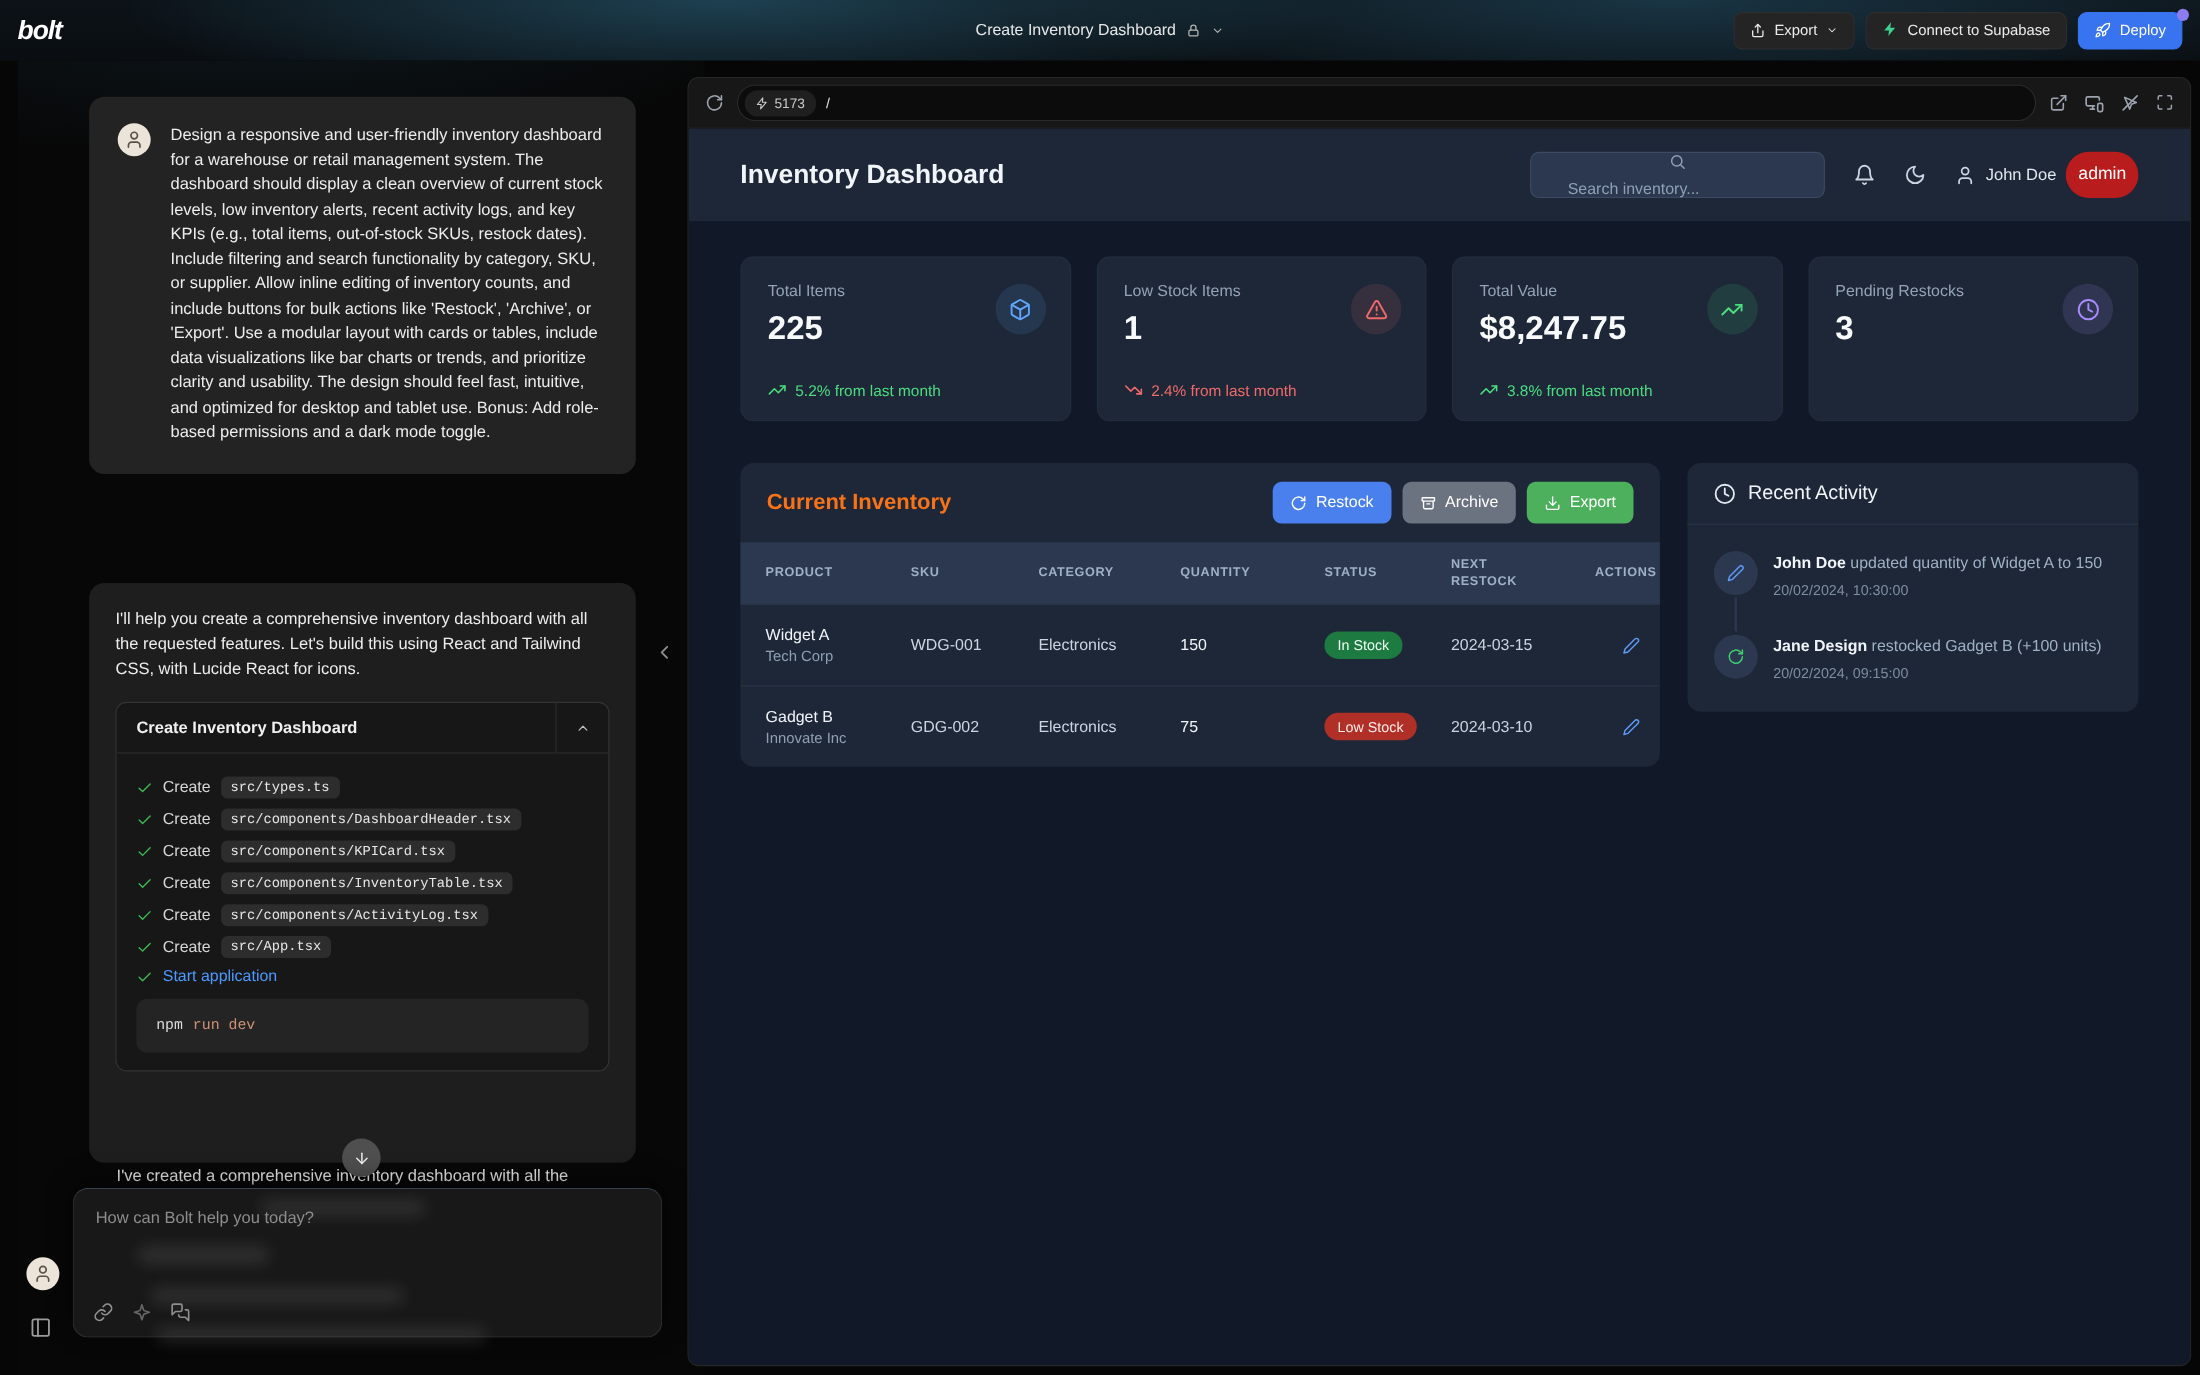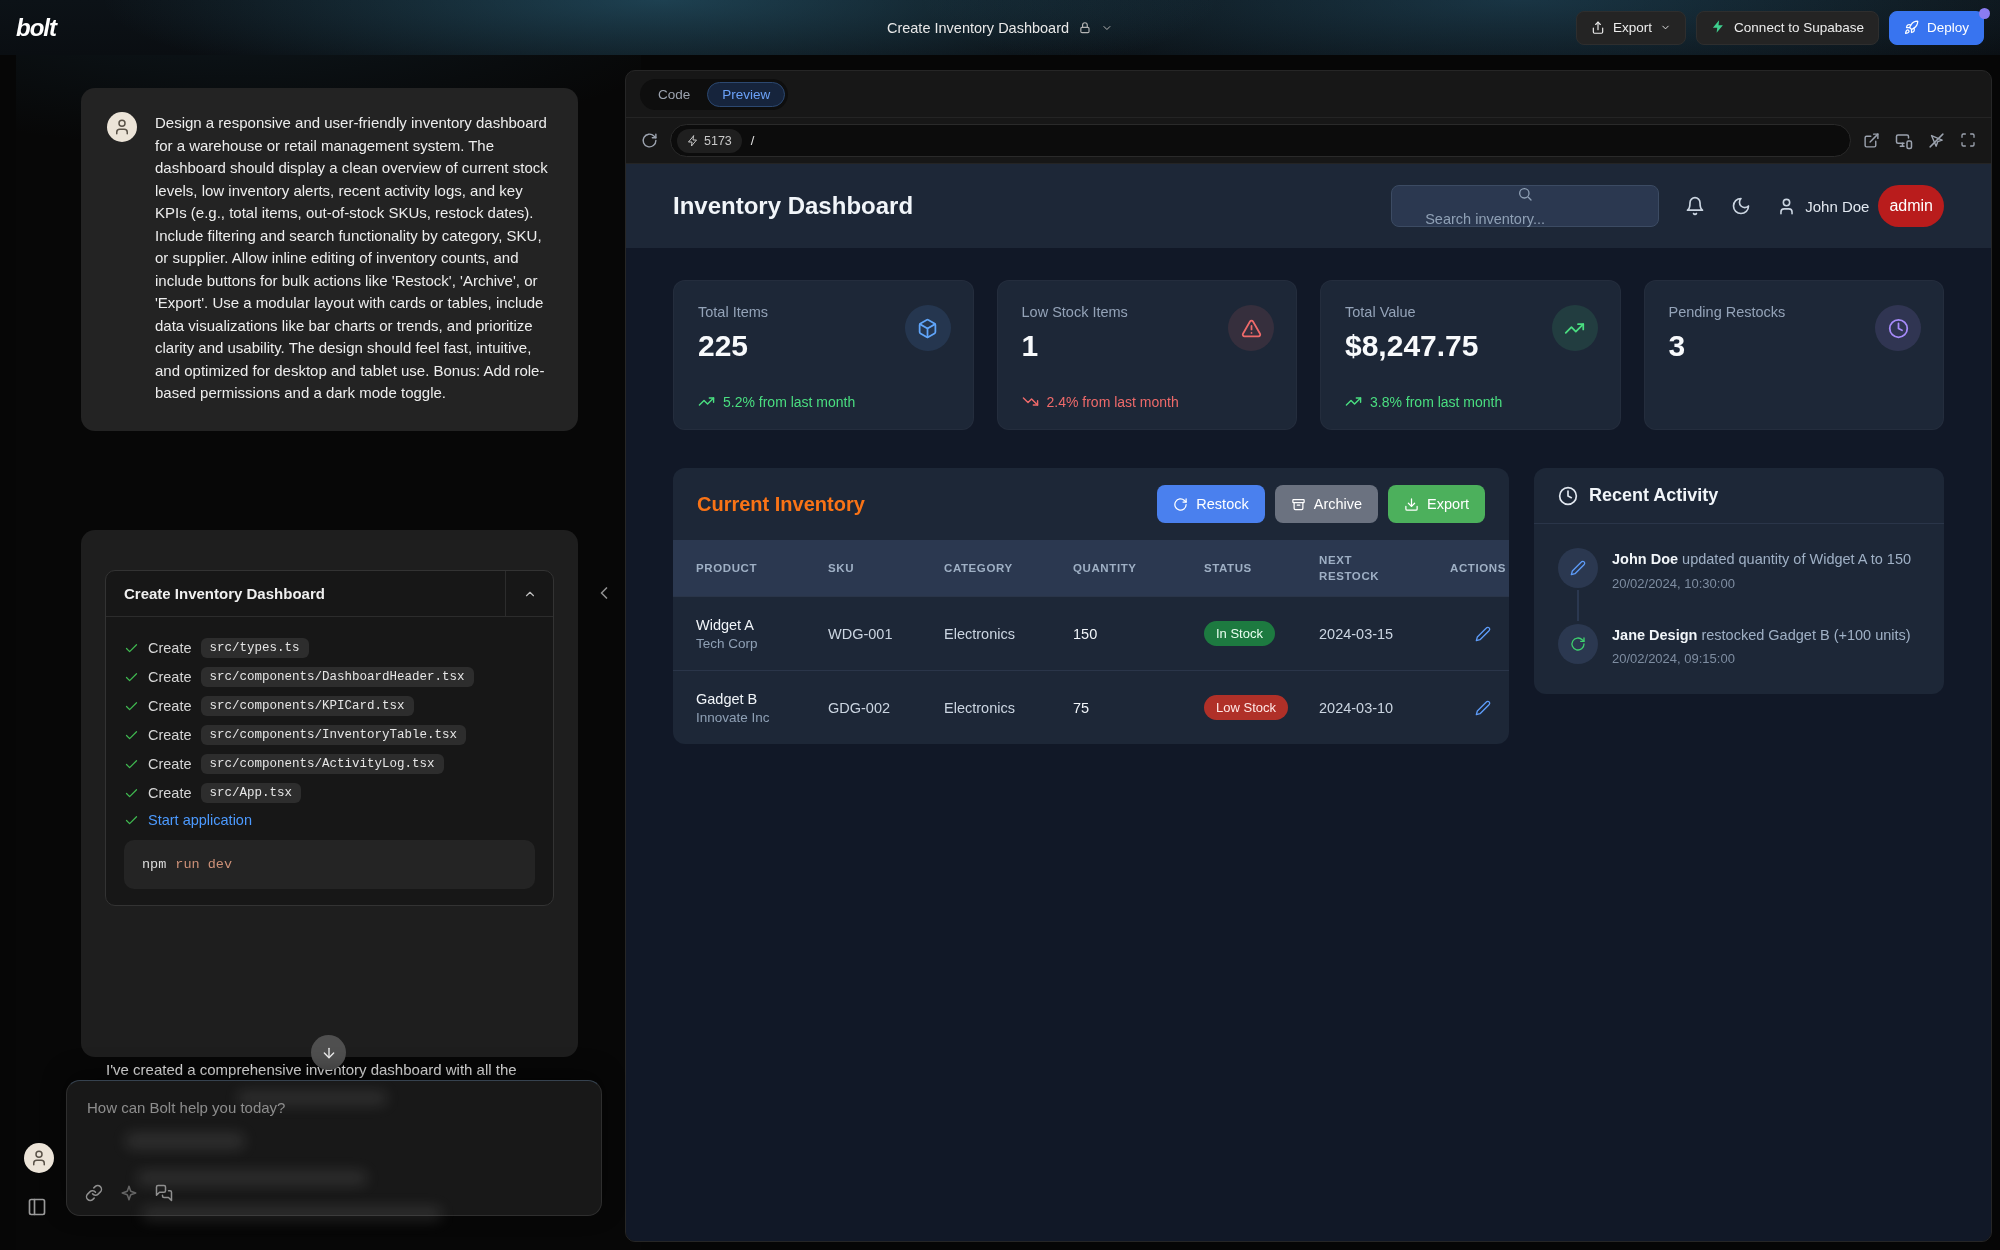--- a/index.html
+++ b/index.html
@@ -145,21 +145,21 @@
   .p-name { color:#f1f5f9; font-weight:500; } .p-sub { color:#8fa0b5; font-size:13.5px; margin-top:3px; }
   .qty { color:#f1f5f9; }
   .badge { display:inline-block; padding:5px 12px; border-radius:999px; font-size:13px; }
   .badge.green { background:#1d7a40; color:#eafff1; }
   .badge.red { background:#b03028; color:#ffe9e7; }
   .edit-ic { color:#5d9bf7; justify-self:end; margin-right:18px; cursor:pointer; }
 
   .activity-card { flex:1; background:#1d2737; border-radius:12px; }
   .act-header { padding:17px 24px; display:flex; align-items:center; gap:11px;
     border-bottom:1px solid #2a3549; color:#e2e8f0; }
-  .act-title { font-size:18px; font-weight:700; color:#f1f5f9; }
+  .act-title { font-size:18px; font-weight:400; color:#f1f5f9; }
   .act-items { padding:24px 24px 28px; }
   .act-item { display:flex; gap:14px; position:relative; }
   .act-item + .act-item { margin-top:33px; }
   .act-circle { width:40px; height:40px; border-radius:50%; background:#2b3850; flex:0 0 auto;
     display:flex; align-items:center; justify-content:center; }
   .c-pencil { color:#5d9bf7; } .c-refresh { color:#3ecf6e; }
   .connector { position:absolute; left:19px; top:42px; width:2px; height:31px; background:#2b3850; }
   .act-line { font-size:14.5px; color:#9fb0c5; line-height:1.35; padding-top:2px; }
   .act-line .who { color:#f1f5f9; font-weight:700; }
   .act-time { color:#7e8da1; font-size:13px; margin-top:6px; }
@@ -228,20 +228,21 @@
       <span class="avatar">
         <svg class="ic" width="18" height="18" viewBox="0 0 24 24" style="stroke:#5a5248">
             <path d="M19 21v-2a4 4 0 0 0-4-4H9a4 4 0 0 0-4 4v2"></path>
             <circle cx="12" cy="7" r="4"></circle>
           </svg>
       </span>
       <p class="msg">Design a responsive and user-friendly inventory dashboard for a warehouse or retail management system. The dashboard should display a clean overview of current stock levels, low inventory alerts, recent activity logs, and key KPIs (e.g., total items, out-of-stock SKUs, restock dates). Include filtering and search functionality by category, SKU, or supplier. Allow inline editing of inventory counts, and include buttons for bulk actions like 'Restock', 'Archive', or 'Export'. Use a modular layout with cards or tables, include data visualizations like bar charts or trends, and prioritize clarity and usability. The design should feel fast, intuitive, and optimized for desktop and tablet use. Bonus: Add role-based permissions and a dark mode toggle.</p>
     </div>
 
     <div class="assistant-card">
+      <p class="intro">I'll help you create a comprehensive inventory dashboard with all the requested features. Let's build this using React and Tailwind CSS, with Lucide React for icons.</p>
 
       <div class="task-card">
         <div class="task-head">
           <div class="task-title">Create Inventory Dashboard</div>
           <div class="task-collapse">
             <span>
                 <svg class="ic" width="14" height="14" viewBox="0 0 24 24">
                   <path d="m18 15-6-6-6 6"></path>
                 </svg>
               </span>
@@ -372,26 +373,20 @@
   </aside>
 
   <span class="collapse-handle">
     <svg class="ic" width="20" height="20" viewBox="0 0 24 24">
         <path d="m15 18-6-6 6-6"></path>
       </svg>
   </span>
 
   <main class="workbench">
 
-    <div class="tabs-row">
-      <div class="tabs-pill">
-        <span class="tab">Code</span>
-        <span class="tab active">Preview</span>
-      </div>
-    </div>
 
     <div class="toolbar-row">
       <span class="refresh-btn">
         <svg class="ic" width="17" height="17" viewBox="0 0 24 24">
             <path d="M21 12a9 9 0 1 1-2.64-6.36L21 8"></path>
             <path d="M21 3v5h-5"></path>
           </svg>
       </span>
       <div class="url-bar">
         <span class="port-pill">

